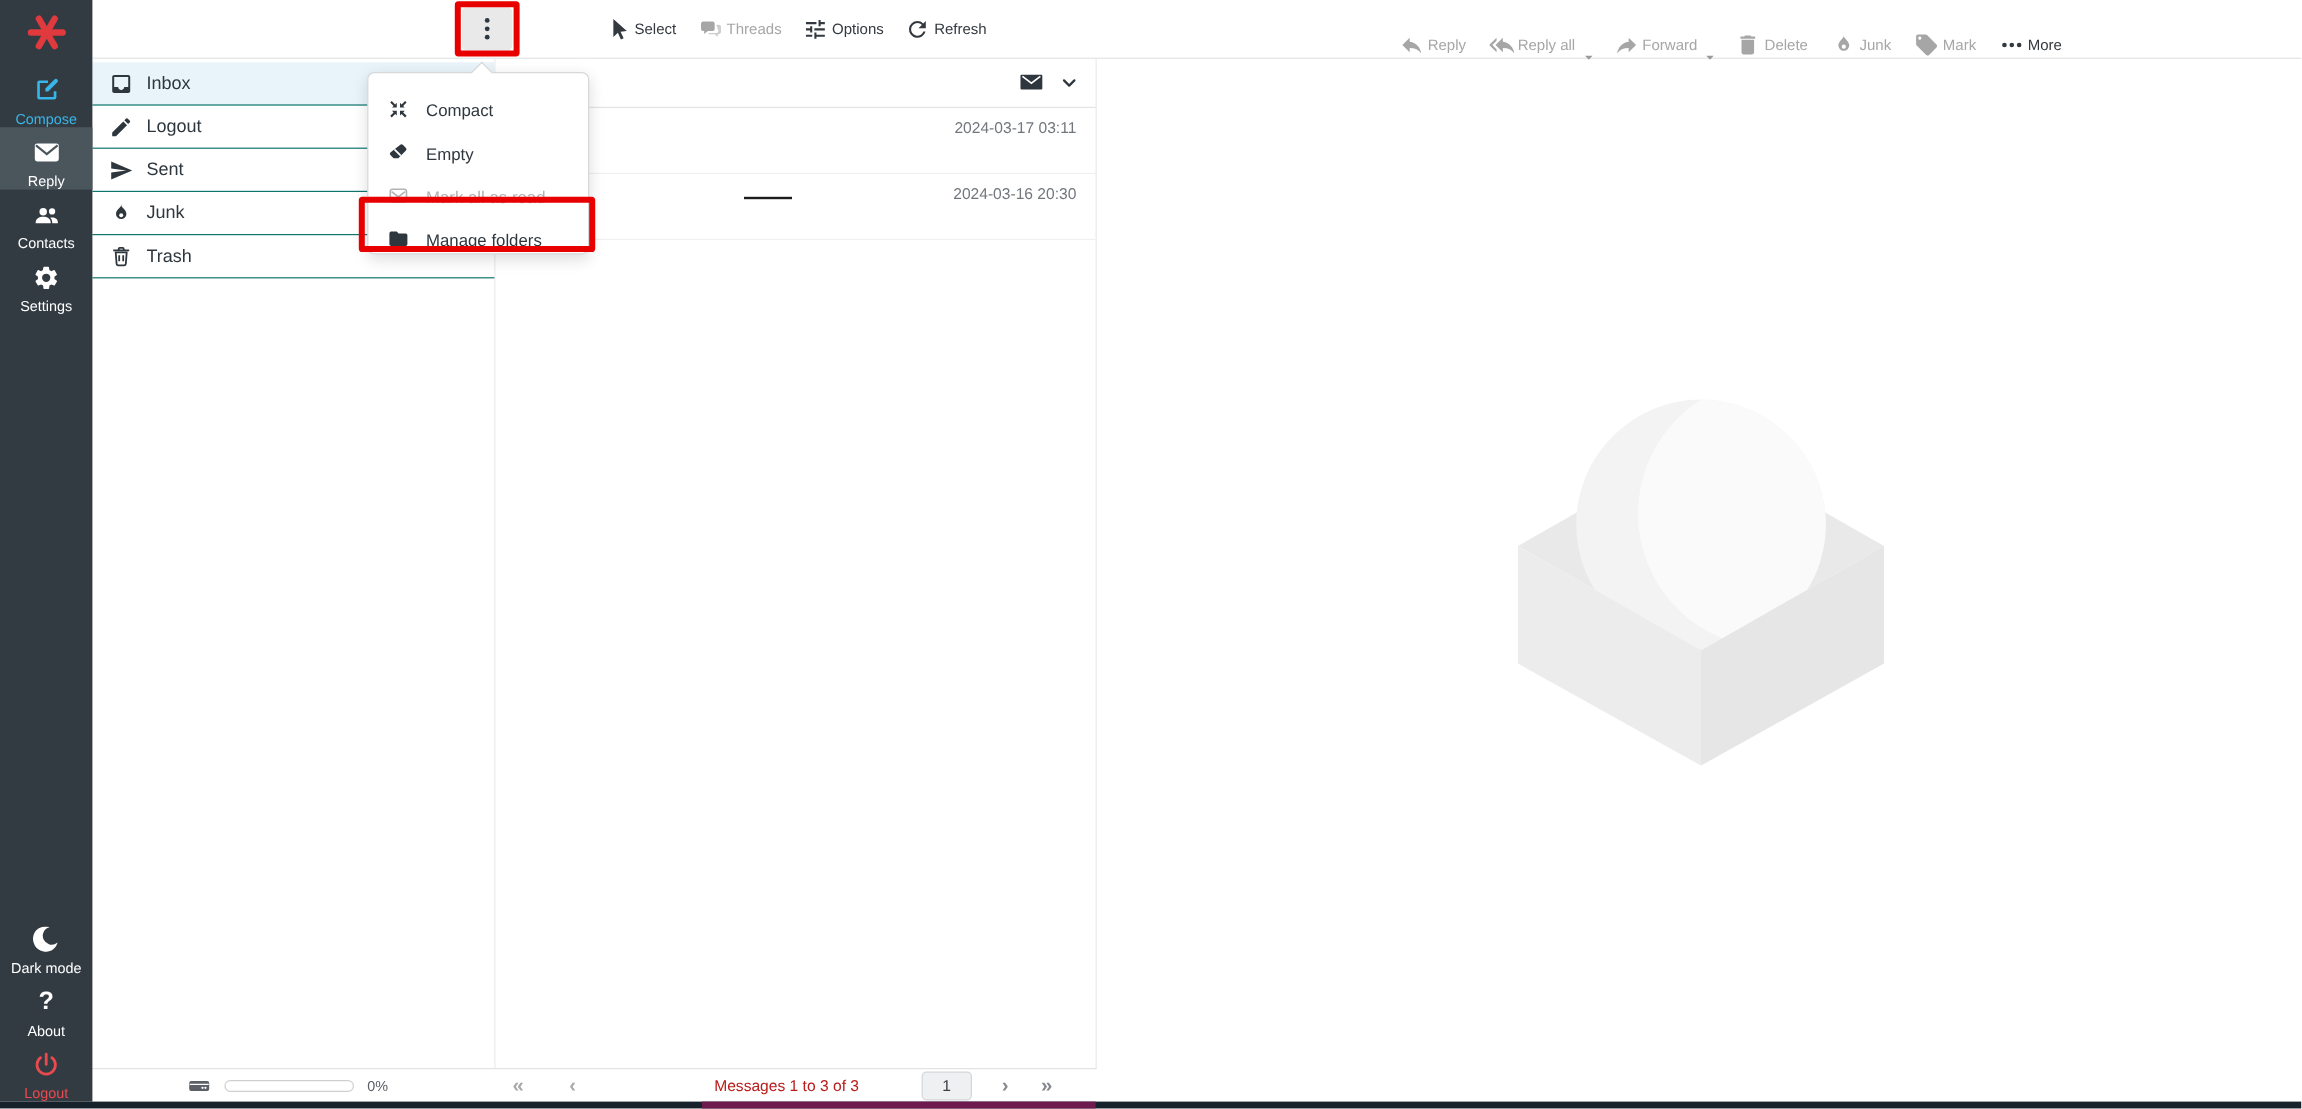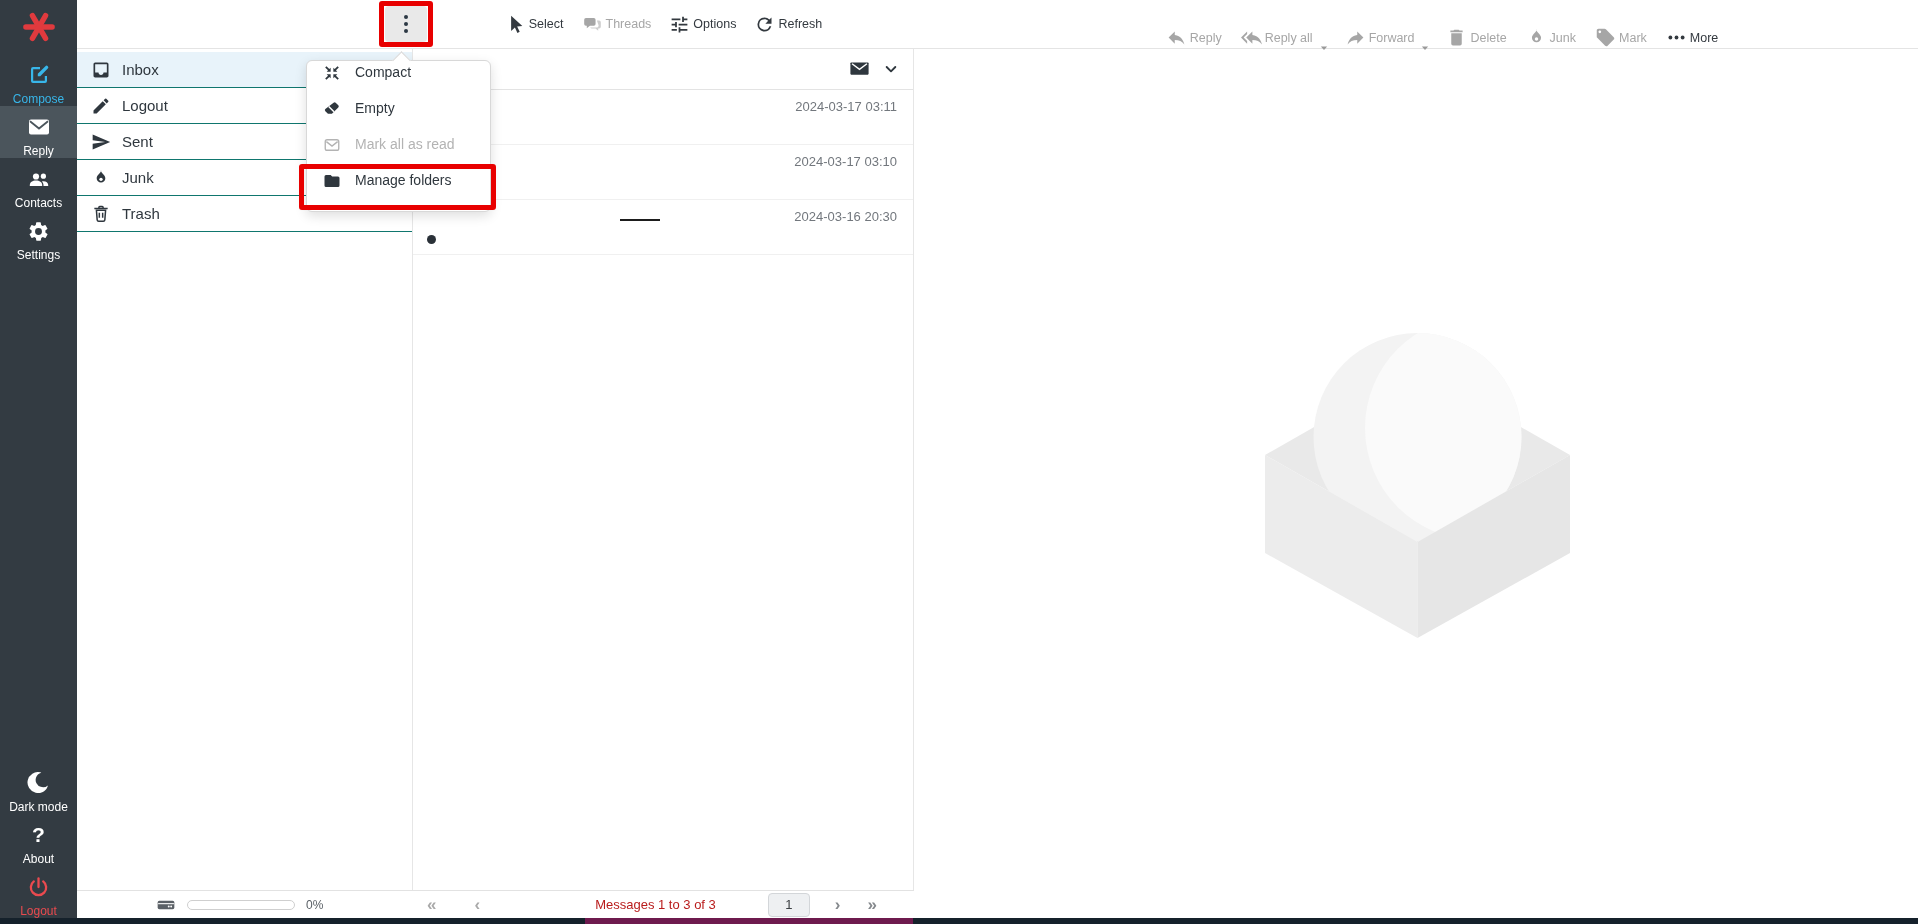--- a/index.html
+++ b/index.html
@@ -78,21 +78,21 @@
 
   
   .bottomstrip{position:absolute;left:0;top:918px;width:1918px;height:6px;background:#15212b;z-index:3}
   .magenta{position:absolute;left:585px;top:0;width:328px;height:6px;background:#6e1a4e}
 
   
   .menu{position:absolute;left:306px;top:60px;width:183px;background:#fff;border:1px solid #d8d8d8;
         border-radius:6px;box-shadow:0 4px 12px rgba(0,0,0,.13);padding:3px 0;z-index:10}
   .notch{position:absolute;left:88px;top:-7px;width:12px;height:12px;background:#fff;
          border-left:1px solid #d8d8d8;border-top:1px solid #d8d8d8;transform:rotate(45deg)}
-  .mitem{height:36px;display:flex;align-items:flex-start;gap:14px;padding:0 16px;font-size:14px;color:#2f373e;cursor:pointer}
+  .mitem{height:36px;display:flex;align-items:flex-end;gap:14px;padding:0 16px;font-size:14px;color:#2f373e;cursor:pointer}
   .mitem .ic svg{width:18px;height:18px}
   .mitem.disabled{color:#b3b3b3}
 
   
   .ann{position:absolute;border:5px solid #e80000;border-radius:3px;box-sizing:border-box;
        pointer-events:none;z-index:20}
   .ann1{left:379px;top:1px;width:54px;height:46px}
   .ann2{left:299px;top:164px;width:197px;height:46px}
 </style>
 </head>
@@ -345,23 +345,20 @@
           </svg>
       </span>
       <span>
         <svg viewBox="0 0 24 24" width="16" height="16" fill="none" stroke="currentColor" stroke-width="2.8" stroke-linecap="round" stroke-linejoin="round">
             <path d="M5.5 9 12 15.5 18.5 9"></path>
           </svg>
       </span>
     </div>
     <div class="mrow">
       <span class="mdate">2024-03-17 03:11</span>
-    </div>
-    <div class="mrow">
-      <span class="mdate">2024-03-17 03:10</span>
     </div>
     <div class="mrow">
       <span class="dash"></span>
       <span class="mdate">2024-03-16 20:30</span>
       <span class="udot"></span>
     </div>
   </div>
 
   <div class="readingpane">
     <svg class="watermark" width="305" height="315" viewBox="0 0 305 315">

